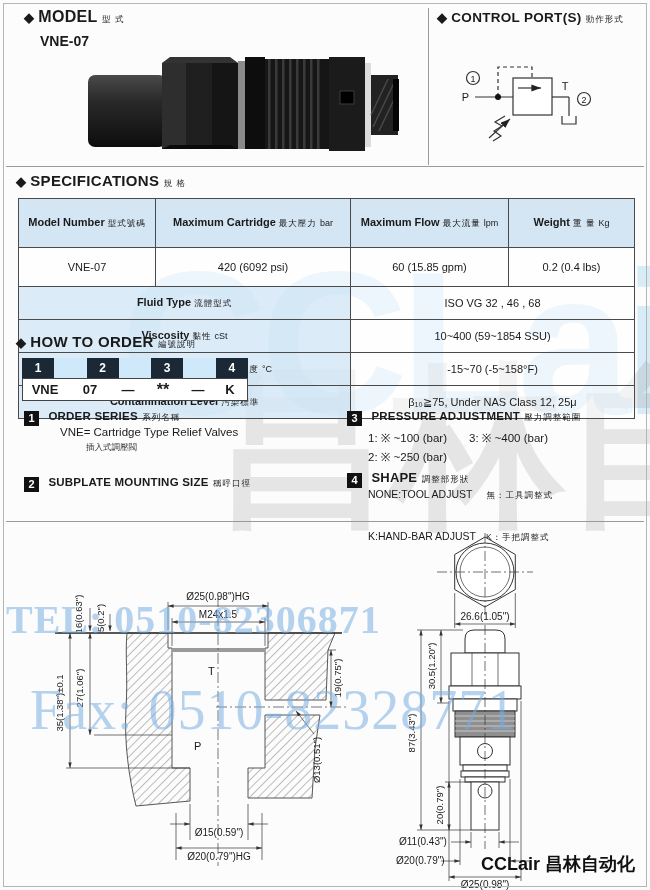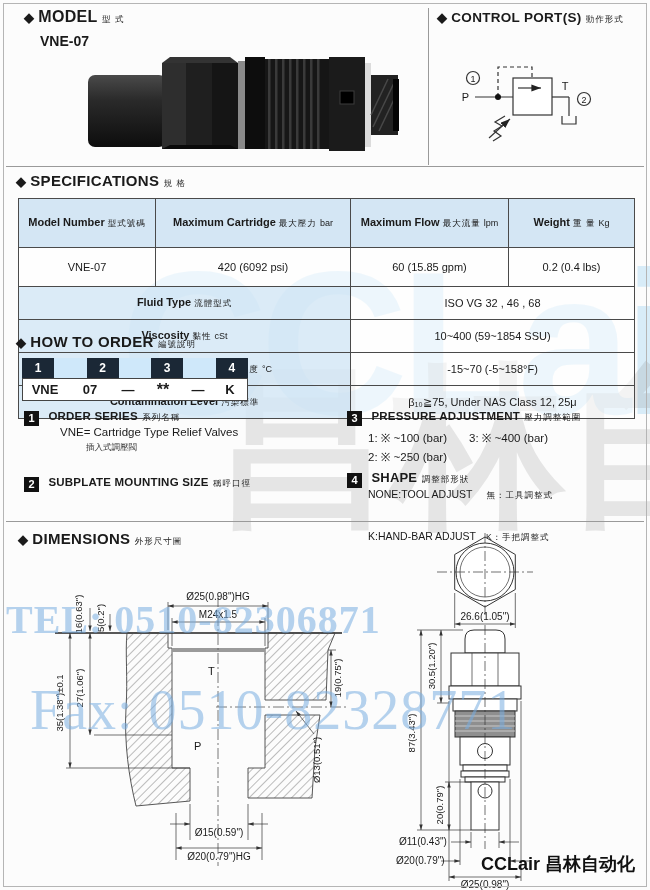--- a/index.html
+++ b/index.html
@@ -252,24 +252,20 @@
   </div>
   <div class="order-text" style="left:368px;top:488px;font-size:10.5px">
     <span>NONE:TOOL ADJUST</span><span style="display:inline-block;width:14px"></span><span class="zh">無：工具調整式</span>
   </div>
   <div class="order-text" style="left:368px;top:530px;font-size:10.5px">
     <span>K:HAND-BAR ADJUST</span><span style="display:inline-block;width:10px"></span><span class="zh">K：手把調整式</span>
   </div>
 
   <div class="divider" style="top:521px"></div>
 
-  <div class="sec-title" style="left:18px;top:530px">
-    <span class="diamond">◆</span><span>DIMENSIONS</span>
-    <span class="zh">外形尺寸圖</span>
-  </div>
 
   <svg class="svg-abs" style="left:30px;top:558px" width="322" height="318" viewBox="0 0 322 318">
     <defs>
       <pattern id="hatch" width="6" height="6" patternUnits="userSpaceOnUse" patternTransform="rotate(45)">
         <line x1="0" y1="0" x2="0" y2="6" stroke="#6d6d6d" stroke-width="0.9"></line>
       </pattern>
       <marker id="ae" markerWidth="9" markerHeight="7" refX="8" refY="3" orient="auto">
           <path d="M0,0.5 L8,3 L0,5.5 Z" fill="#333"></path>
         </marker>
       <marker id="as" markerWidth="9" markerHeight="7" refX="0" refY="3" orient="auto">

